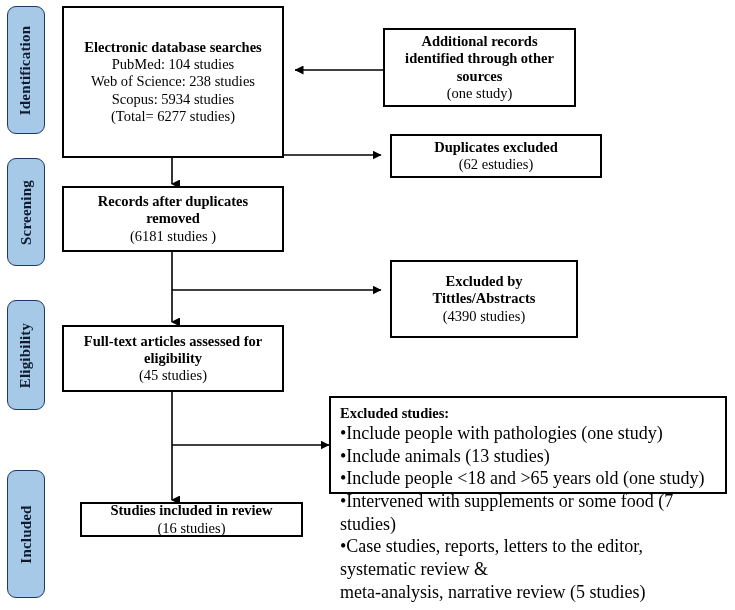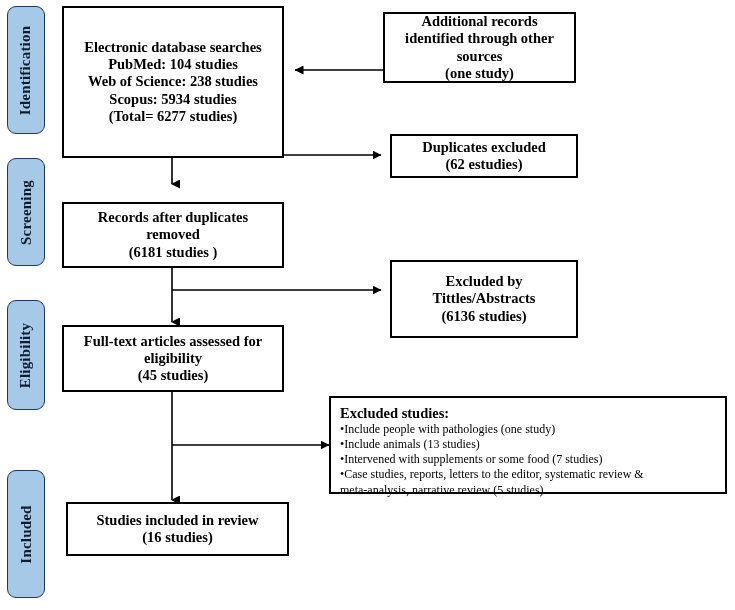--- a/index.html
+++ b/index.html
@@ -59,26 +59,26 @@
     text-align: left;
     justify-content: flex-start;
     padding: 7px 9px 6px 9px;
   }
   .box-title {
     font-weight: bold;
     font-size: 14.5px;
     white-space: pre-line;
   }
   .box-sub {
-    font-weight: bold;
+    font-weight: normal;
     font-size: 14.5px;
     white-space: pre-line;
   }
   .bullet-line {
-    font-size: 12px;
+    font-size: 18px;
     font-weight: normal;
     line-height: 1.26;
     white-space: pre-line;
   }
   .bullet-list {
     width: 100%;
   }
 
   
   #connectors {
@@ -154,59 +154,60 @@
   </div>
 
   <div class="flow-box" style="left:62px; top:6px; width:222px; height:152px;">
     <div class="box-title">Electronic database searches</div>
     <div class="box-sub">PubMed: 104  studies
 Web of Science: 238 studies
 Scopus: 5934 studies
 (Total= 6277 studies)</div>
   </div>
 
-  <div class="flow-box" style="left:383px; top:12px; width:193px; height:71px;">
+  <div class="flow-box" style="left:383px; top:28px; width:193px; height:79px;">
     <div class="box-title">Additional records
 identified through other
 sources</div>
     <div class="box-sub">(one study)</div>
   </div>
 
-  <div class="flow-box" style="left:390px; top:134px; width:188px; height:44px;">
+  <div class="flow-box" style="left:390px; top:134px; width:212px; height:44px;">
     <div class="box-title">Duplicates excluded</div>
     <div class="box-sub">(62 estudies)</div>
   </div>
 
-  <div class="flow-box" style="left:62px; top:186px; width:222px; height:66px;margin-top:16px;">
+  <div class="flow-box" style="left:62px; top:186px; width:222px; height:66px;">
     <div class="box-title">Records after duplicates
 removed</div>
     <div class="box-sub">(6181 studies )</div>
   </div>
 
   <div class="flow-box" style="left:390px; top:260px; width:188px; height:78px;">
     <div class="box-title">Excluded by
 Tittles/Abstracts</div>
-    <div class="box-sub">(6136 studies)</div>
+    <div class="box-sub">(4390 studies)</div>
   </div>
 
   <div class="flow-box" style="left:62px; top:325px; width:222px; height:67px;">
     <div class="box-title">Full-text articles assessed for
 eligibility</div>
     <div class="box-sub">(45 studies)</div>
   </div>
 
   <div class="flow-box left-align" style="left:329px; top:396px; width:398px; height:98px;">
     <div class="box-title">Excluded studies:</div>
     <div class="bullet-list">
       <div class="bullet-line">•Include people with pathologies (one study)</div>
       <div class="bullet-line">•Include animals (13 studies)</div>
+      <div class="bullet-line">•Include people &lt;18 and &gt;65 years old (one study)</div>
       <div class="bullet-line">•Intervened with supplements or some food (7 studies)</div>
       <div class="bullet-line">•Case studies, reports, letters to the editor, systematic review &amp;
 meta-analysis, narrative review (5 studies)</div>
     </div>
   </div>
 
-  <div class="flow-box" style="left:66px; top:502px; width:223px; height:54px;">
+  <div class="flow-box" style="left:80px; top:502px; width:223px; height:35px;">
     <div class="box-title">Studies included in review</div>
     <div class="box-sub">(16 studies)</div>
   </div>
 
 </div>
 
 </body></html>

